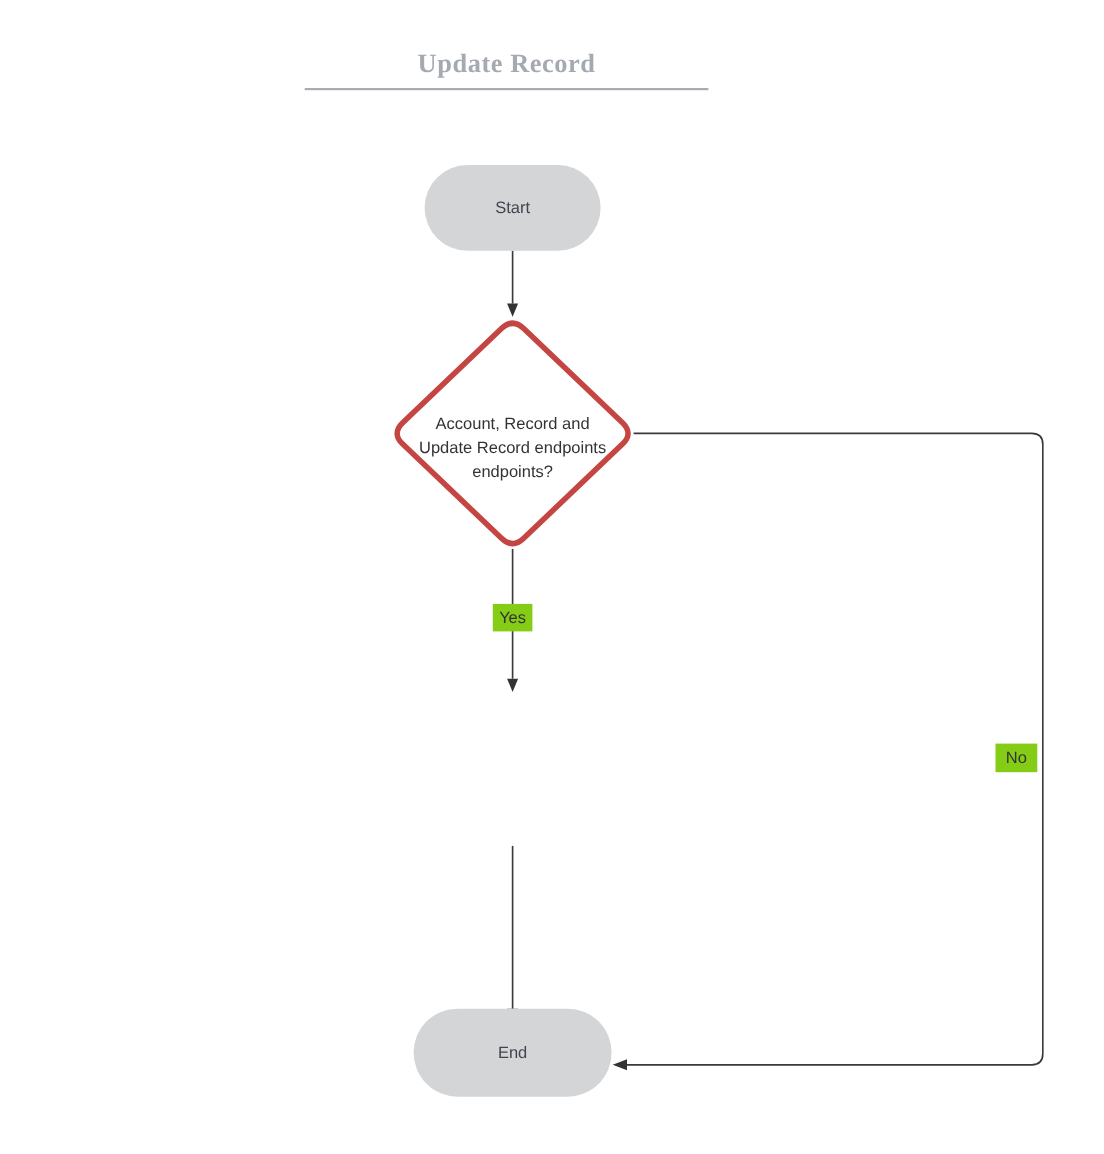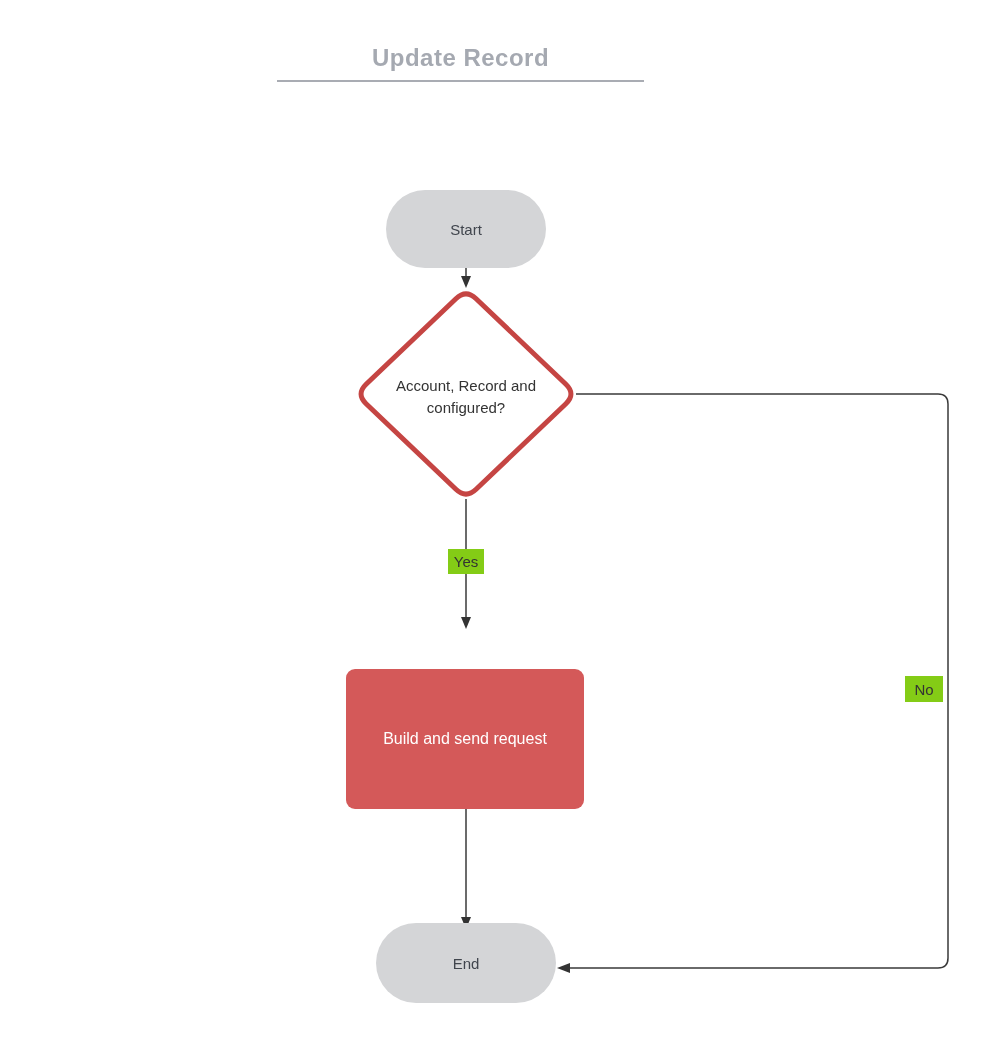--- a/index.html
+++ b/index.html
@@ -12,44 +12,44 @@
     overflow: hidden;
   }
   .title {
     position: absolute;
     left: 277px; top: 42px; width: 367px; height: 32px;
     text-align: center;
     font-size: 24px; font-weight: bold;
     color: #A5A9B1;
     line-height: 32px;
     letter-spacing: 0.5px;
+    font-family: Liberation Serif, serif;
   }
   .title-underline {
     position: absolute;
     left: 277px; top: 80px; width: 367px; height: 0;
     border-top: 2px solid #A9ACB3;
   }
   svg.layer {
     position: absolute; left: 0; top: 0;
     width: 1004px; height: 1049px;
   }
   .connector { stroke: #3A3A3A; stroke-width: 1.5; fill: none; }
   .arrowhead { fill: #333333; stroke: none; }
   .decision-path { fill: #ffffff; stroke-width: 5; }
   .node {
     position: absolute;
     display: flex; align-items: center; justify-content: center;
     text-align: center;
     color: #40454D;
     font-size: 15px;
-    margin-top: 40px;
   }
   .terminator { background: #D4D5D7; }
   .node-start { left: 386px; top: 150px; width: 160px; height: 78px; border-radius: 39px; }
-  .node-end   { left: 376px; top: 883px; width: 180px; height: 80px; border-radius: 40px; }
+  .node-end   { left: 376px; top: 917px; width: 180px; height: 80px; border-radius: 40px; }
   .node-process {
     left: 346px; top: 629px; width: 238px; height: 140px;
     border-radius: 9px;
     background: #D45959;
     color: #ffffff;
     font-size: 16px;
   }
   .decision-label {
     position: absolute;
     left: 346px; top: 375px; width: 240px;
@@ -91,26 +91,24 @@
 
     <path class="decision-path" d="M476.1 298.7 L565.9 384.3 Q576 394 565.9 403.7 L476.1 489.3 Q466 499 455.9 489.3 L366.1 403.7 Q356 394 366.1 384.3 L455.9 298.7 Q466 289 476.1 298.7 Z" stroke="#C54543"></path>
   </svg>
 
   <div class="node terminator node-start">
     <span>Start</span>
   </div>
 
   <div class="decision-label">
     <div>Account, Record and</div>
-    <div>configured?</div>
+    <div>Update Record endpoints</div>
+    <div>endpoints?</div>
   </div>
 
-  <div class="node node-process">
-    <span>Build and send request</span>
-  </div>
 
   <div class="node terminator node-end">
     <span>End</span>
   </div>
 
   <div class="edge-label edge-label-yes">Yes</div>
   <div class="edge-label edge-label-no">No</div>
 
 </div>
 

